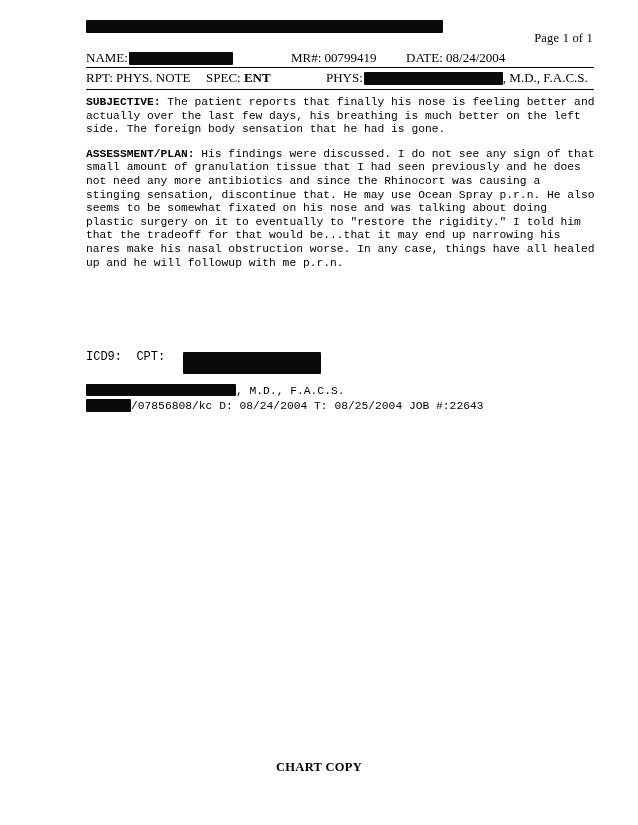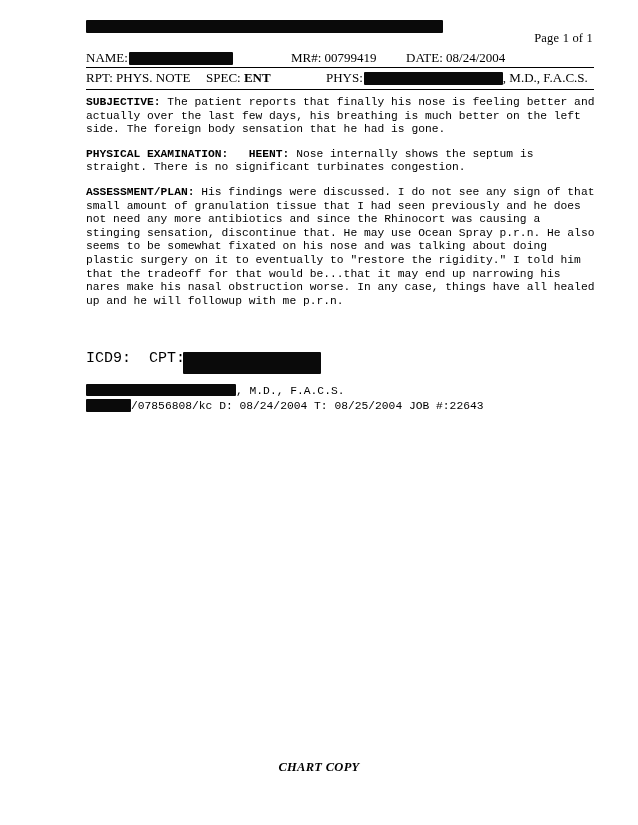--- a/index.html
+++ b/index.html
@@ -135,21 +135,21 @@
   .para { margin: 0 0 11px 0; }
   .para:last-child { margin-bottom: 12px; }
   .hdr { font-weight: bold; }
 
   
   .icd-line {
     position: absolute;
     left: 86px;
     top: 350px;
     font-family: "Liberation Mono", monospace;
-    font-size: 15px;
+    font-size: 12px;
   }
   .rd-cpt {
     position: absolute;
     left: 183px;
     top: 352px;
     width: 138px;
     height: 22px;
   }
   .sig-line {
     position: absolute;
@@ -188,21 +188,20 @@
   .chart-copy {
     position: absolute;
     left: 0;
     top: 760px;
     width: 638px;
     text-align: center;
     font-family: "Liberation Serif", serif;
     font-weight: bold;
     font-size: 12.5px;
     letter-spacing: 0.3px;
-    font-style: italic;
   }
 </style>
 </head>
 <body>
 
 <div class="page">
 
   <div class="redaction top-bar"></div>
 
   <div class="page-num">Page 1 of 1</div>
@@ -230,21 +229,20 @@
     <span class="phys-block">
       <span>PHYS:</span><span class="redaction rd-phys"></span><span>, M.D., F.A.C.S.</span>
     </span>
   </div>
 
   <div class="hr-bot"></div>
 
   <div class="body-text">
     <p class="para"><span class="hdr">SUBJECTIVE:</span><span>  The patient reports that finally his nose is feeling better and actually over the last few days, his breathing is much better on the left side. The foreign body sensation that he had is gone.</span></p>
 
-    <p class="para"><span class="hdr">PHYSICAL EXAMINATION:</span>&nbsp;&nbsp;&nbsp;<span class="hdr">HEENT:</span><span> Nose internally shows the septum is straight. There is no significant turbinates congestion.</span></p>
 
     <p class="para"><span class="hdr">ASSESSMENT/PLAN:</span><span> His findings were discussed. I do not see any sign of that small amount of granulation tissue that I had seen previously and he does not need any more antibiotics and since the Rhinocort was causing a stinging sensation, discontinue that. He may use Ocean Spray p.r.n. He also seems to be somewhat fixated on his nose and was talking about doing plastic surgery on it to eventually to "restore the rigidity." I told him that the tradeoff for that would be...that it may end up narrowing his nares make his nasal obstruction worse. In any case, things have all healed up and he will followup with me p.r.n.</span></p>
   </div>
 
   <div class="icd-line">
     <span>ICD9:</span>&nbsp;&nbsp;<span>CPT:</span>
   </div>
   <div class="redaction rd-cpt"></div>
 
   <div class="sig-line">

